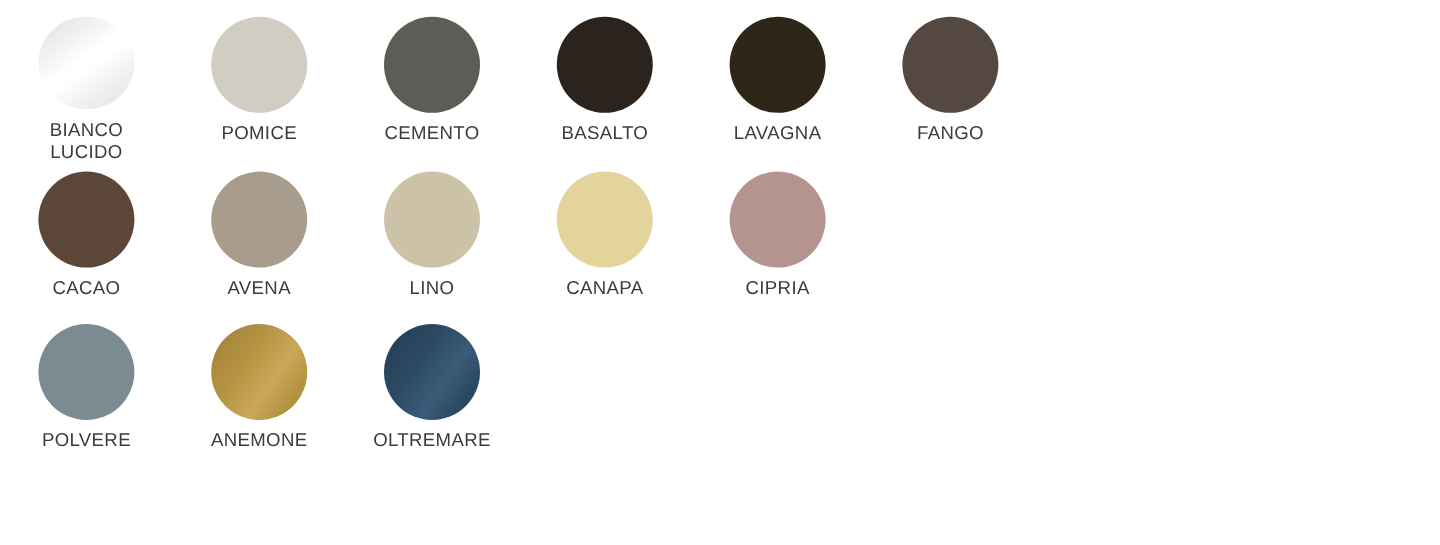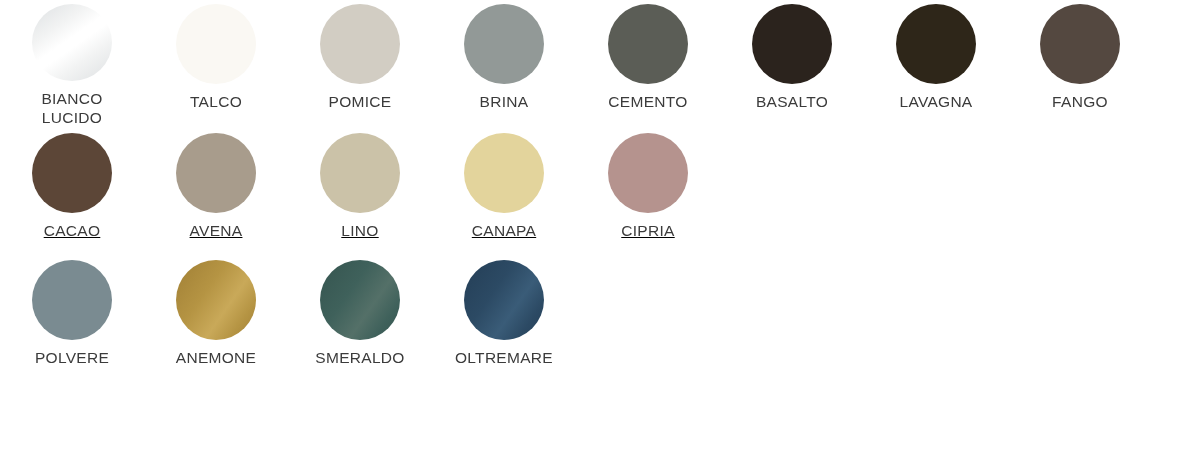--- a/index.html
+++ b/index.html
@@ -10,21 +10,21 @@
   body {
     width: 1200px;
     height: 454px;
     font-family: "Liberation Sans", sans-serif;
     overflow: hidden;
   }
   .palette {
     width: 1200px;
     height: 454px;
     box-sizing: border-box;
-    padding: 4px 0 0 0;
+    padding: 14px 0 0 0;
     display: flex;
     flex-direction: column;
   }
   .swatch-row {
     display: flex;
     flex-direction: row;
     width: 1200px;
     height: 124px;
   }
   .swatch-cell {
@@ -45,44 +45,36 @@
     font-size: 15.5px;
     letter-spacing: 0.3px;
     line-height: 1.22;
     color: #3b3b3b;
     text-align: center;
     text-transform: uppercase;
     font-family: "Liberation Sans", sans-serif;
     white-space: pre-line;
   }
   .row-1 { margin-bottom: 5px; }
-  .row-2 { margin-bottom: 3px; text-decoration: underline; }
+  .row-2 { margin-bottom: 3px; }
 </style>
 </head>
 <body>
 
 <div class="palette">
 
   <div class="swatch-row row-1">
       <div class="swatch-cell">
         <span class="swatch-disc" style="background: linear-gradient(145deg, rgb(221, 224, 226) 0%, rgb(242, 243, 243) 30%, rgb(255, 255, 255) 46%, rgb(255, 255, 255) 54%, rgb(242, 243, 243) 70%, rgb(221, 224, 226) 100%);"></span>
         <div class="swatch-label">BIANCO
 LUCIDO</div>
       </div>
       <div class="swatch-cell">
-        <span class="swatch-disc" style="background: rgb(250, 248, 243);"></span>
-        <div class="swatch-label">TALCO</div>
-      </div>
-      <div class="swatch-cell">
         <span class="swatch-disc" style="background: rgb(210, 205, 195);"></span>
         <div class="swatch-label">POMICE</div>
-      </div>
-      <div class="swatch-cell">
-        <span class="swatch-disc" style="background: rgb(146, 153, 151);"></span>
-        <div class="swatch-label">BRINA</div>
       </div>
       <div class="swatch-cell">
         <span class="swatch-disc" style="background: rgb(91, 93, 86);"></span>
         <div class="swatch-label">CEMENTO</div>
       </div>
       <div class="swatch-cell">
         <span class="swatch-disc" style="background: rgb(43, 35, 29);"></span>
         <div class="swatch-label">BASALTO</div>
       </div>
       <div class="swatch-cell">
@@ -119,22 +111,18 @@
   <div class="swatch-row row-3">
       <div class="swatch-cell">
         <span class="swatch-disc" style="background: rgb(122, 139, 145);"></span>
         <div class="swatch-label">POLVERE</div>
       </div>
       <div class="swatch-cell">
         <span class="swatch-disc" style="background: linear-gradient(125deg, rgb(160, 127, 53) 0%, rgb(181, 148, 67) 38%, rgb(201, 169, 89) 62%, rgb(181, 148, 67) 80%, rgb(160, 127, 53) 100%);"></span>
         <div class="swatch-label">ANEMONE</div>
       </div>
       <div class="swatch-cell">
-        <span class="swatch-disc" style="background: linear-gradient(125deg, rgb(53, 84, 79) 0%, rgb(63, 97, 91) 38%, rgb(84, 112, 104) 62%, rgb(63, 97, 91) 80%, rgb(53, 84, 79) 100%);"></span>
-        <div class="swatch-label">SMERALDO</div>
-      </div>
-      <div class="swatch-cell">
         <span class="swatch-disc" style="background: linear-gradient(125deg, rgb(36, 62, 86) 0%, rgb(44, 74, 100) 38%, rgb(58, 92, 120) 62%, rgb(44, 74, 100) 80%, rgb(36, 62, 86) 100%);"></span>
         <div class="swatch-label">OLTREMARE</div>
       </div>
     </div>
 
 </div>
 
 </body></html>

